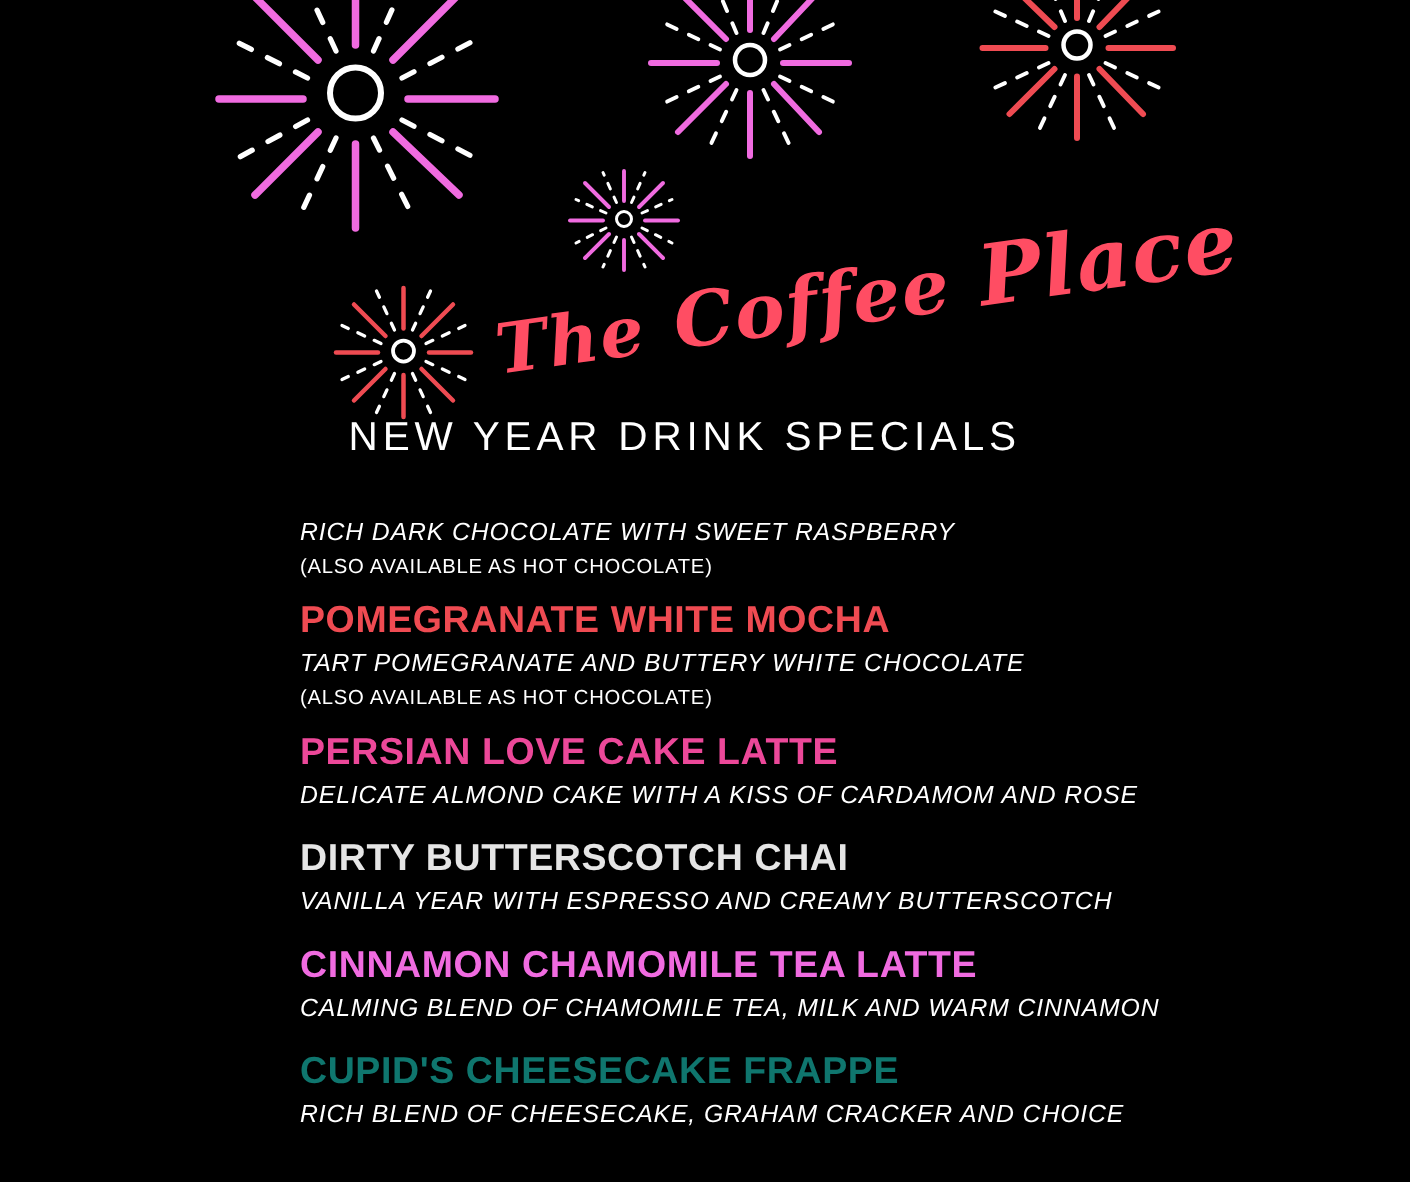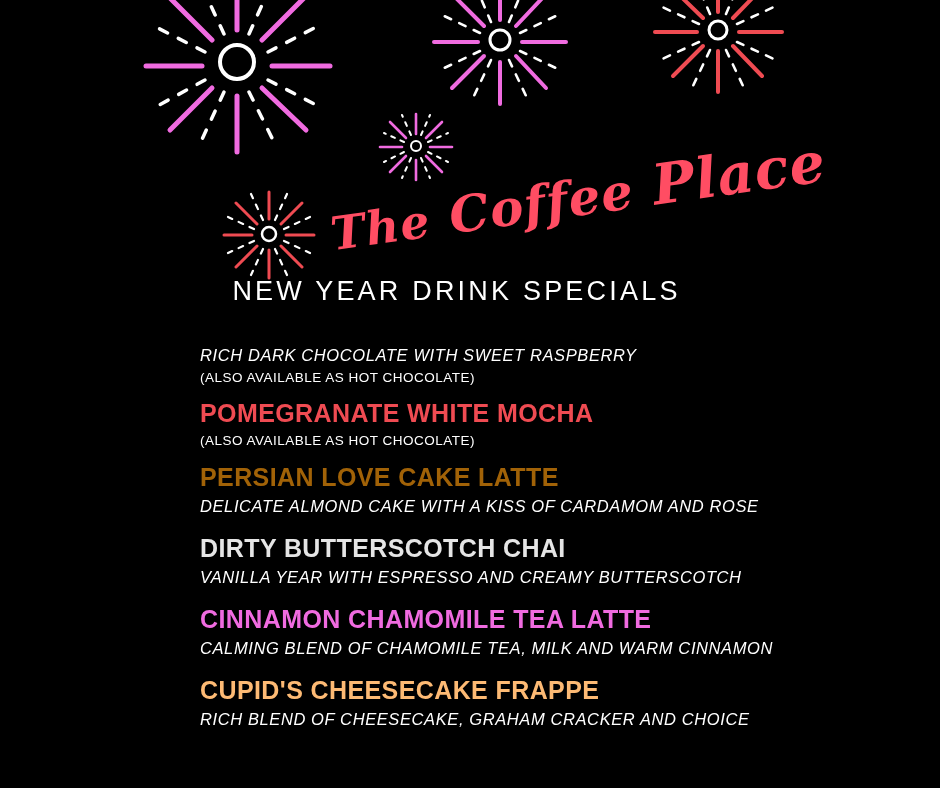--- a/index.html
+++ b/index.html
@@ -236,38 +236,39 @@
 
   <div class="menu">
 
     <div class="item">
       <p class="item-desc">RICH DARK CHOCOLATE WITH SWEET RASPBERRY</p>
       <p class="item-note">(ALSO AVAILABLE AS HOT CHOCOLATE)</p>
     </div>
 
     <div class="item">
       <p class="item-name" style="color:#ef4b52">POMEGRANATE WHITE MOCHA</p>
+      <p class="item-desc">TART POMEGRANATE AND BUTTERY WHITE CHOCOLATE</p>
       <p class="item-note">(ALSO AVAILABLE AS HOT CHOCOLATE)</p>
     </div>
 
     <div class="item sp-2">
-      <p class="item-name" style="color:#a16207">PERSIAN LOVE CAKE LATTE</p>
+      <p class="item-name" style="color:#ec4899">PERSIAN LOVE CAKE LATTE</p>
       <p class="item-desc">DELICATE ALMOND CAKE WITH A KISS OF CARDAMOM AND ROSE</p>
     </div>
 
     <div class="item sp-2">
       <p class="item-name" style="color:#e5e5e5">DIRTY BUTTERSCOTCH CHAI</p>
       <p class="item-desc">VANILLA YEAR WITH ESPRESSO AND CREAMY BUTTERSCOTCH</p>
     </div>
 
     <div class="item sp-2">
       <p class="item-name" style="color:#f06be0">CINNAMON CHAMOMILE TEA LATTE</p>
       <p class="item-desc">CALMING BLEND OF CHAMOMILE TEA, MILK AND WARM CINNAMON</p>
     </div>
 
     <div class="item">
-      <p class="item-name" style="color:#fdba74">CUPID'S CHEESECAKE FRAPPE</p>
+      <p class="item-name" style="color:#0f766e">CUPID'S CHEESECAKE FRAPPE</p>
       <p class="item-desc">RICH BLEND OF CHEESECAKE, GRAHAM CRACKER AND CHOICE</p>
 
     </div>
 
   </div>
 </div>
 
 </body></html>

